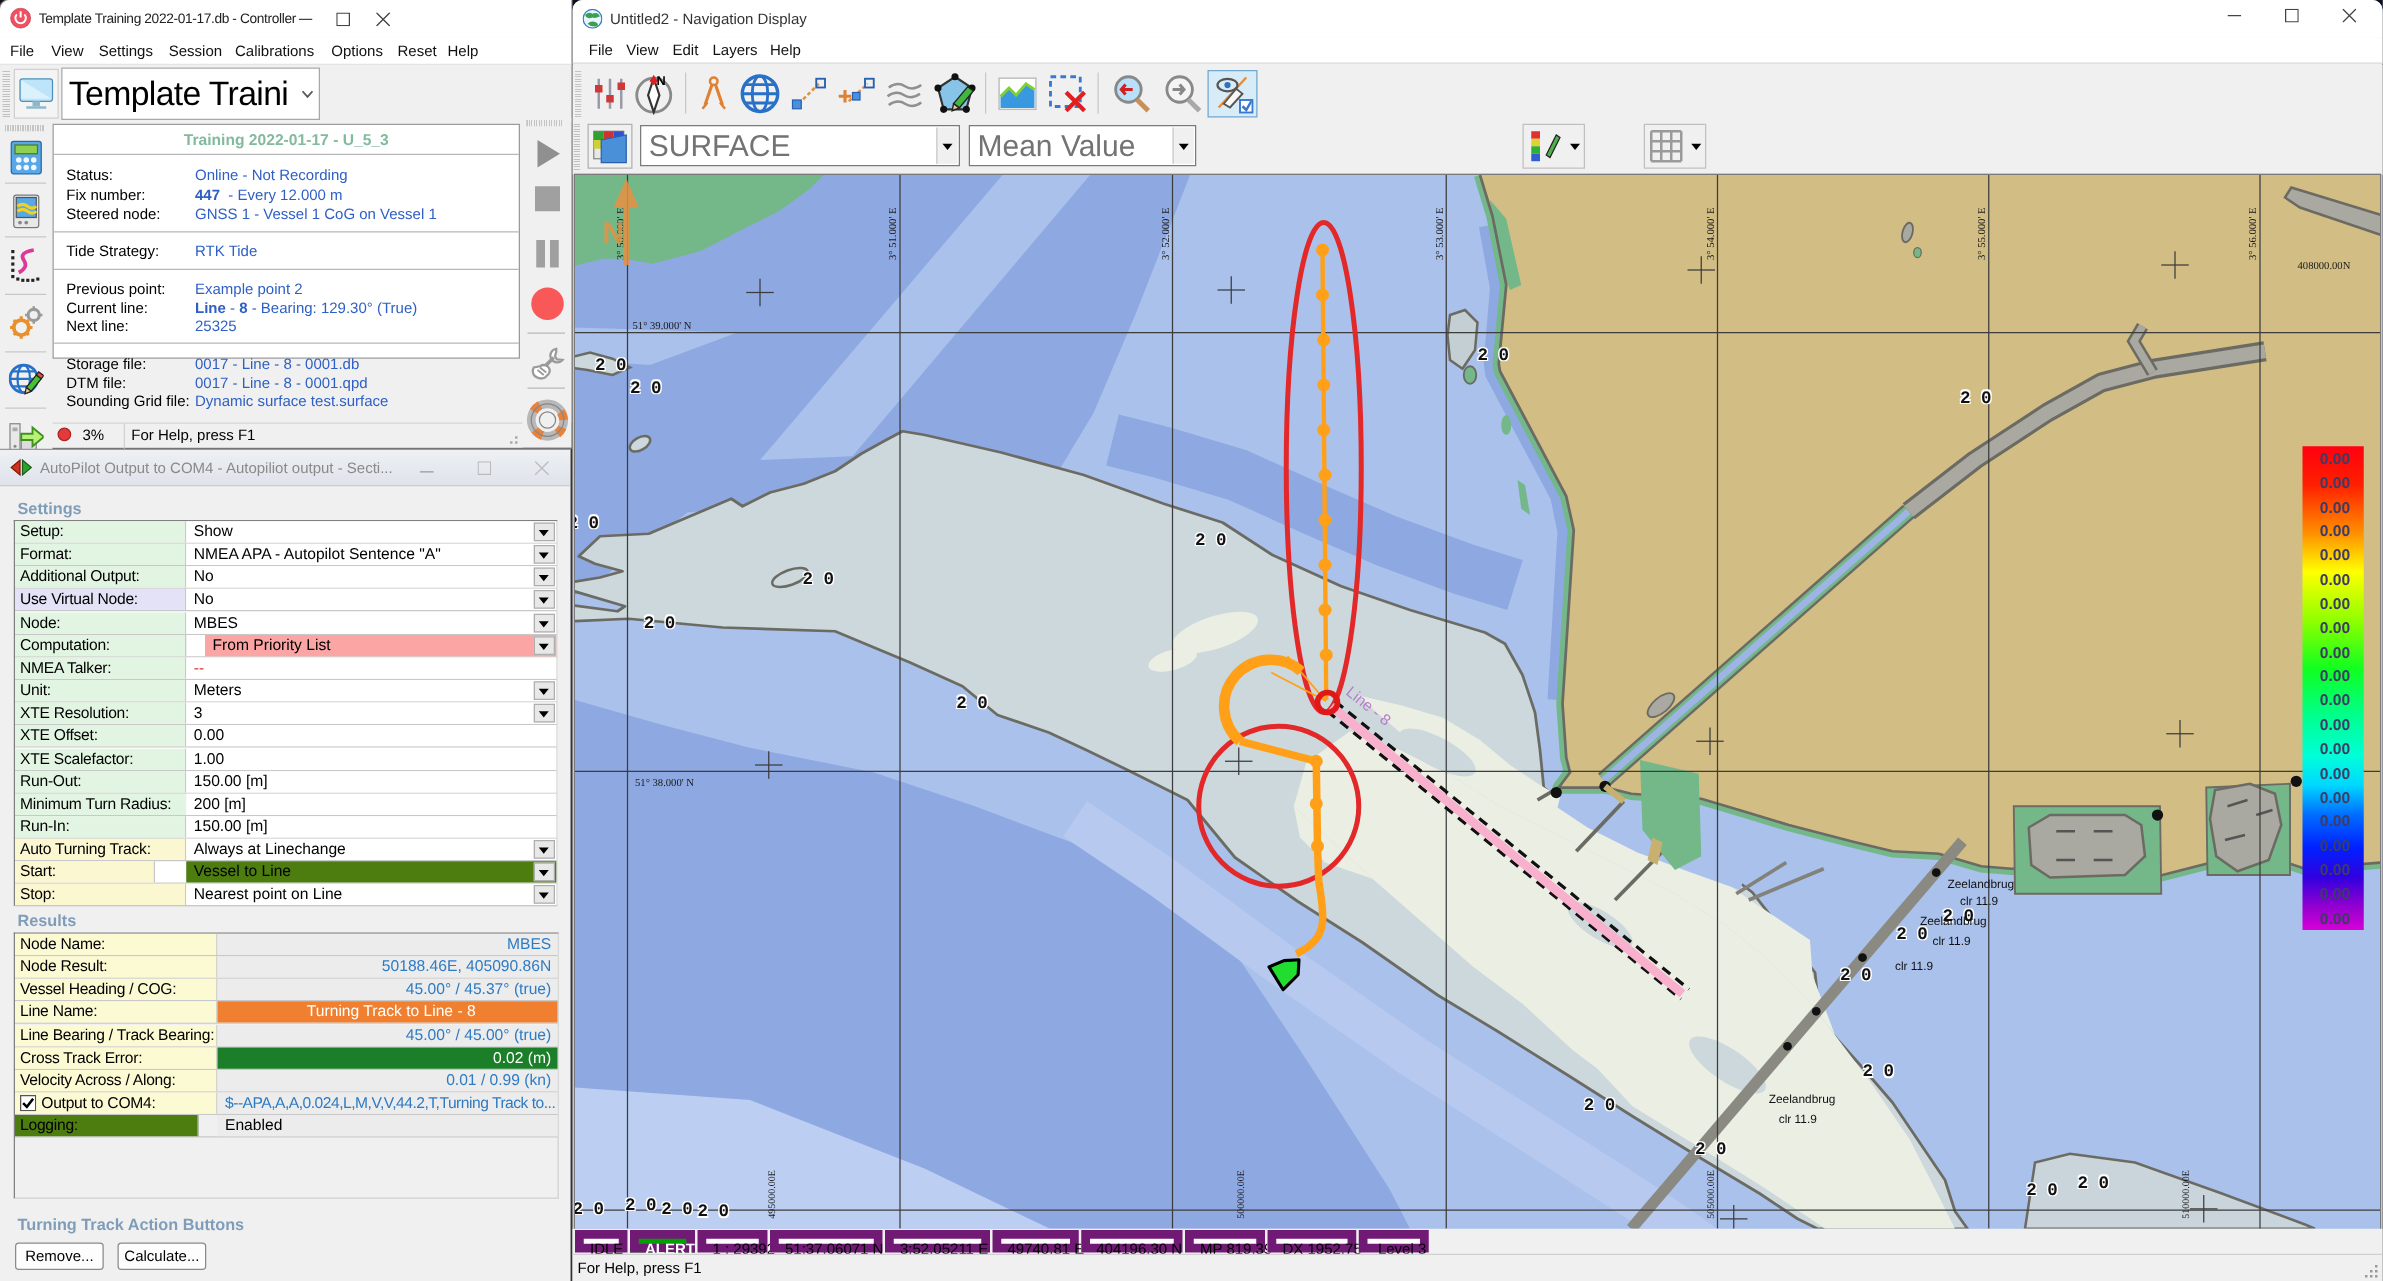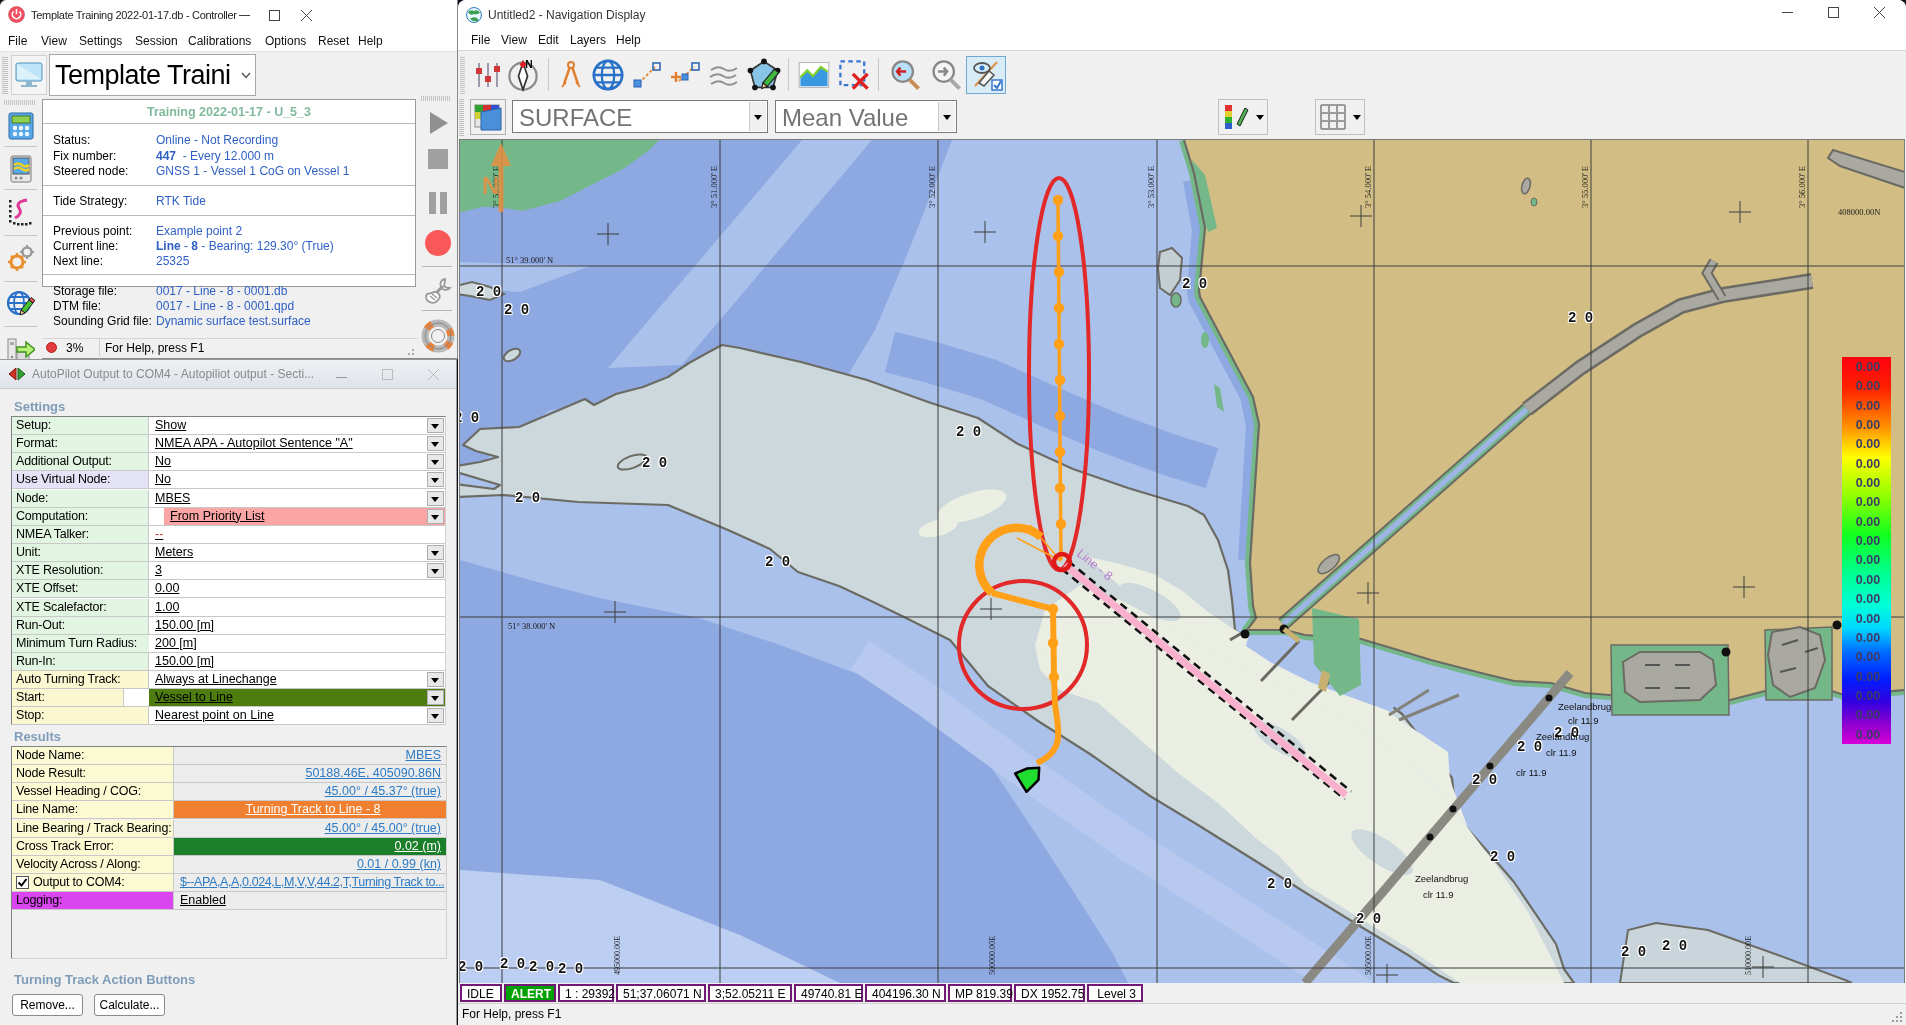--- a/index.html
+++ b/index.html
@@ -17,41 +17,41 @@
 .combo .cx { position:absolute; left:6px; top:3px; white-space:nowrap; }
 .combo .da { position:absolute; right:1px; top:1px; bottom:1px; width:17px; background:#f0f0f0; border-left:1px solid #c8c8c8; }
 .combo .da:after { content:""; position:absolute; left:4px; top:13px; border:4px solid transparent; border-top:5px solid #000; }
 
 .wbtn { position:absolute; top:0; width:45px; height:29px; }
 .wbtn svg { position:absolute; left:14px; top:7px; }
 
 #map { left:1px; top:139px; width:1446px; height:846px; border:1px solid #7a7a7a; background:#a9c0ea; }
 
 #nav-status { left:0; top:983px; width:100%; height:20px; background:#f0f0f0; }
-.seg { position:absolute; top:1px; height:18px; border:2px solid #701a75; background:#fdfdfd; font-size:12px; color:#000; padding:1px 7px 0 5px; white-space:nowrap; }
+.seg { position:absolute; top:1px; height:18px; border:7px solid #701a75; background:#fdfdfd; font-size:12px; color:#000; padding:1px 7px 0 5px; white-space:nowrap; }
 #nav-help { left:0; top:1003px; width:100%; height:22px; background:#f0f0f0; border-top:1px solid #d0d0d0; font-size:12px; color:#000; }
 
 #ctl { left:0; top:0; width:457px; height:358px; background:#f0f0f0; border-radius:8px 0 0 0; box-shadow:0 0 0 1px #888; }
 #ctl-title { left:0; top:0; width:100%; height:30px; background:#ffffff; border-radius:8px 0 0 0; }
 #ctl-menu { left:0; top:30px; width:100%; height:22px; background:#ffffff; font-size:12px; color:#111; border-bottom:1px solid #e4e4e4;}
 #ctl-menu span { position:absolute; top:4px; }
 #ctl-tb { left:0; top:52px; width:100%; height:46px; background:#f0f0f0; }
 #ctl-panel { left:42px; top:99px; width:374px; height:188px; background:#ffffff; border:1px solid #9a9a9a; font-size:12px; }
 #ctl-status { left:42px; top:338px; width:376px; height:20px; background:#f0f0f0; border-top:1px solid #d4d4d4; font-size:12px; }
 .pl { position:absolute; left:10px; color:#000; white-space:nowrap; }
 .pv { position:absolute; left:113px; color:#2e5fc4; white-space:nowrap; }
 .pdiv { position:absolute; left:0; width:100%; height:1px; background:#b8b8b8; }
 
 #ap { left:0; top:360px; width:456px; height:665px; background:#f0f0f0; box-shadow:0 0 0 1px #999; }
 #ap-title { left:0; top:0; width:100%; height:29px; background:linear-gradient(#eef0f4,#dfe3ea); border-bottom:1px solid #ccc;}
 .aplab { position:absolute; font-size:13px; font-weight:bold; color:#7f9db9; }
 .aptable { position:absolute; border:1px solid #808080; border-right:1px solid #d0d0d0; border-bottom:1px solid #d0d0d0; background:#fff; }
 .arow { position:absolute; left:0; width:100%; height:18px; border-bottom:1px solid #c8c8c8; font-size:12.5px; }
 .arow .lab { position:absolute; left:0; top:0; bottom:0; padding:1px 0 0 4px; letter-spacing:-0.2px; color:#000; border-right:1px solid #c8c8c8; white-space:nowrap; overflow:hidden;}
-.arow .val { position:absolute; top:0; bottom:0; padding:1px 0 0 6px; color:#000; white-space:nowrap; overflow:hidden;text-decoration:underline;}
+.arow .val { position:absolute; top:0; bottom:0; padding:1px 0 0 6px; color:#000; white-space:nowrap; overflow:hidden;}
 .ddb { position:absolute; right:1px; top:1px; width:17px; height:15px; background:#e8e8e8; border:1px solid #aeaeae; }
 .ddb:after { content:""; position:absolute; left:3px; top:5px; border:4px solid transparent; border-top:5px solid #000; }
 .btn { position:absolute; height:22px; background:#fdfdfd; border:1px solid #8a8a8a; border-radius:3px; font-size:12px; text-align:center; padding-top:3px; color:#000;}
 </style>
 </head>
 <body>
 
 <div class="abs" id="nav">
   <div class="abs" id="nav-title">
     <svg class="abs" style="left:8px;top:7px" width="16" height="16" viewBox="0 0 16 16">
@@ -825,20 +825,20 @@
         <span class="lab" style="width:162px;background:#fcfad2">
           <svg style="position:absolute;left:4px;top:2px" width="13" height="13">
             <rect x="0.5" y="0.5" width="12" height="12" fill="#fff" stroke="#555"></rect>
             <path d="M2.5 6.5 L5.5 9.5 L10.5 3" stroke="#000" stroke-width="2" fill="none"></path>
           </svg>
           <span style="position:absolute;left:21px">Output to COM4:</span>
         </span>
         <span class="val" style="left:162px;right:0;background:#ececec;color:#2e7bc4;text-align:left;letter-spacing:-0.4px;">$--APA,A,A,0.024,L,M,V,V,44.2,T,Turning Track to...</span>
       </div>
 <div class="arow" style="top:145.20000000000002px">
-        <span class="lab" style="width:162px;background:#d946ef">Logging:</span>
+        <span class="lab" style="width:147px;background:#4d7c0f">Logging:</span>
         <span class="val" style="left:162px;right:0;background:#ececec;color:#000000;text-align:left;">Enabled</span>
       </div>
     </div>
   <div class="aplab" style="left:14px;top:612px">Turning Track Action Buttons</div>
   <div class="btn" style="left:12px;top:634px;width:71px">Remove...</div>
   <div class="btn" style="left:94px;top:634px;width:71px">Calculate...</div>
 </div>
 
 </body></html>

